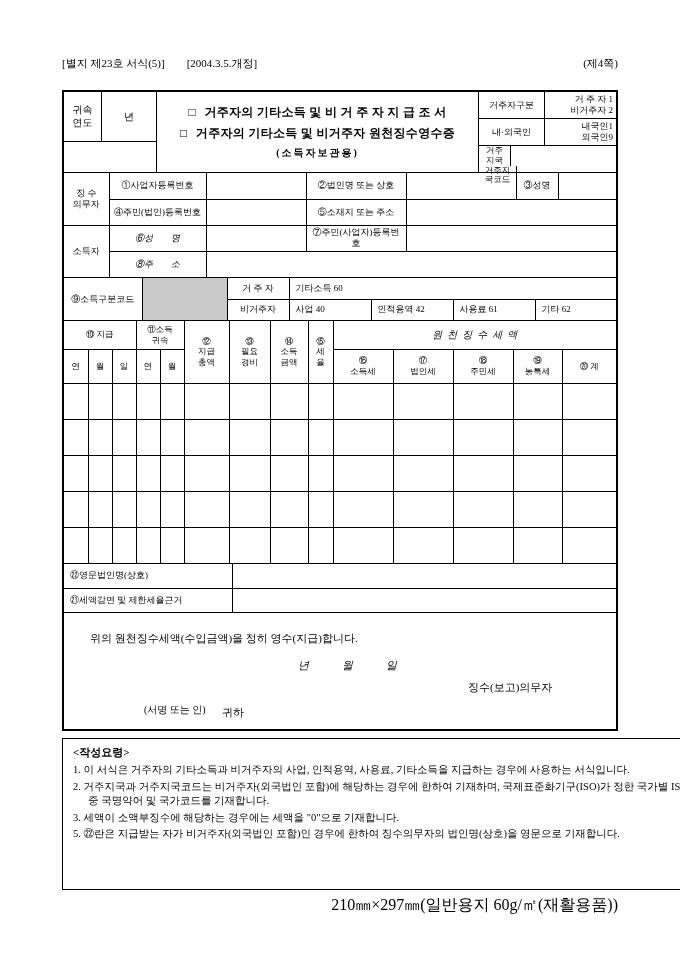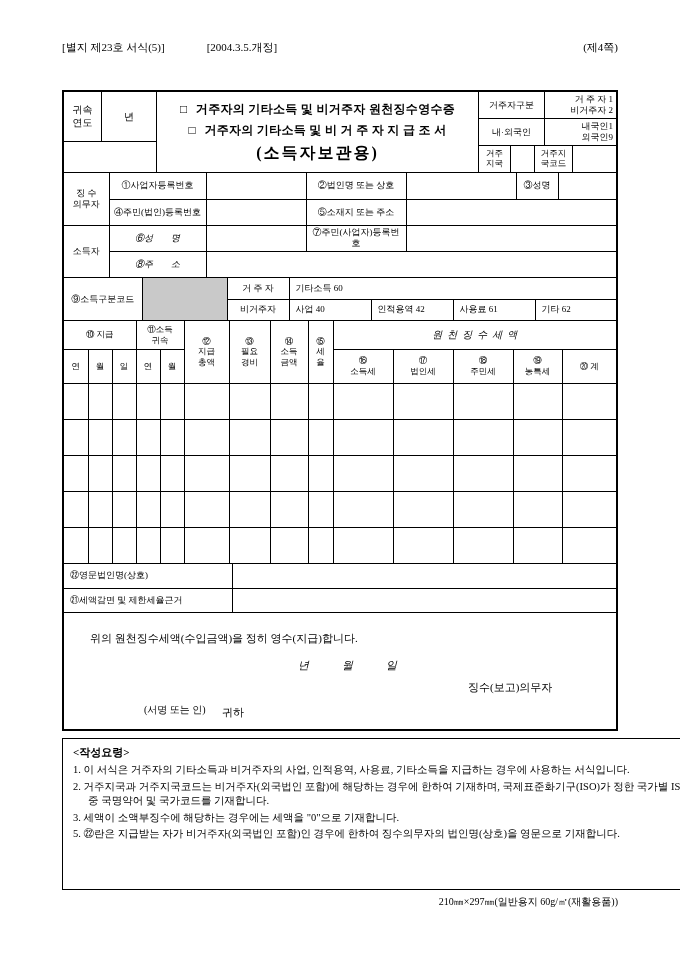--- a/index.html
+++ b/index.html
@@ -3,43 +3,43 @@
 <meta charset="utf-8">
 <style>
   * { margin:0; padding:0; box-sizing:border-box; }
   html,body { background:#ffffff; }
   body { font-family:"Liberation Serif","DejaVu Serif",serif; color:#000; }
   .page { position:relative; width:680px; height:962px; background:#fff; overflow:hidden; }
 
   .pre { white-space:pre-line; }
   .prewrap { white-space:pre;font-style:italic; }
 
-  .topbar { position:absolute; left:62px; top:40px; width:556px; display:flex; font-size:11px;gap:20px; }
+  .topbar { position:absolute; left:62px; top:56px; width:556px; display:flex; font-size:11px; }
   .topbar .rev { margin-left:22px; }
   .topbar .pageno { margin-left:auto; }
 
   .form-box { position:absolute; left:62px; top:90px; width:556px; height:641px;
               border:2px solid #000; display:flex; flex-direction:column; background:#fff; }
   .hr { height:0; border-top:1px solid #000; }
 
   
   .fhead { height:80px; display:flex; }
   .fh-left { width:93px; border-right:1px solid #000; display:flex; flex-direction:column; }
   .fh-year { height:50px; border-bottom:1px solid #000; display:flex; }
   .fh-yl { width:38px; border-right:1px solid #000; font-size:10px; line-height:1.25;
            display:flex; align-items:center; justify-content:center; text-align:center; }
   .fh-yu { flex:1; display:flex; align-items:center; justify-content:center; font-size:10px; }
   .fh-left-rest { flex:1; }
   .fh-title { flex:1; display:flex; flex-direction:column; align-items:center; justify-content:center; gap:4px; }
   .tl { font-size:12px; font-weight:bold; letter-spacing:.3px; white-space:nowrap; }
   .tl .cb { margin-right:5px; font-weight:normal; }
-  .subtl { font-size:16px; font-weight:bold; letter-spacing:2px; }
+  .subtl { font-size:10px; font-weight:bold; letter-spacing:2px; }
   .fh-right { width:138px; border-left:1px solid #000; display:flex; flex-direction:column; font-size:9px; }
   .fh-row { flex:1; display:flex; border-bottom:1px solid #000; min-height:0; }
-  .fh-row.last { border-bottom:none; }
+  .fh-row.last { border-bottom:none;flex-direction:column; }
   .fh-lab { width:66px; border-right:1px solid #000; display:flex; align-items:center; justify-content:center; }
   .fh-val { flex:1; display:flex; align-items:center; justify-content:flex-end;
             padding-right:3px; text-align:right; line-height:1.25; }
   .fh-c1,.fh-c3 { border-right:1px solid #000; display:flex; align-items:center; justify-content:center;
                   text-align:center; font-size:8.5px; line-height:1.15; }
   .fh-c1 { width:32px; }
   .fh-c2 { width:24px; border-right:1px solid #000; }
   .fh-c3 { width:38px; }
   .fh-c4 { flex:1; }
 
@@ -69,21 +69,21 @@
   .s-agent { position:absolute; left:404px; top:67px; }
   .s-sign  { position:absolute; left:80px;  top:90px; font-size:10px; }
   .s-dear  { position:absolute; left:158px; top:92px; }
 
   
   .inst { position:absolute; left:62px; top:738px; width:664px; height:152px;
           border:1px solid #000; padding:6px 10px 4px 10px; background:#fff; }
   .inst-title { font-size:11px; font-weight:bold; margin-bottom:3px; }
   .inst-item { font-size:10.5px; line-height:1.32; padding-left:15px; text-indent:-15px; margin-top:3px; }
 
-  .paper-note { position:absolute; right:62px; top:895px; font-size:10px; }
+  .paper-note { position:absolute; right:62px; top:895px; font-size:16px; }
 </style>
 </head>
 <body>
 
 <div class="page">
 
   <div class="topbar">
     <span>[별지 제23호 서식(5)]</span>
     <span class="rev">[2004.3.5.개정]</span>
     <span class="pageno">(제4쪽)</span>
@@ -98,25 +98,25 @@
 연도</div>
           <div class="fh-yu">
             <span>년</span>
           </div>
         </div>
         <div class="fh-left-rest"></div>
       </div>
       <div class="fh-title">
         <div class="tl">
           <span class="cb">□</span>
-          <span>거주자의 기타소득 및 비거주자 원천징수영수증</span>
+          <span>거주자의 기타소득 및 비 거 주 자 지 급 조 서</span>
         </div>
         <div class="tl">
           <span class="cb">□</span>
-          <span>거주자의 기타소득 및 비 거 주 자 지 급 조 서</span>
+          <span>거주자의 기타소득 및 비거주자 원천징수영수증</span>
         </div>
         <div class="subtl">(소득자보관용)</div>
       </div>
       <div class="fh-right">
         <div class="fh-row">
           <div class="fh-lab">거주자구분</div>
           <div class="fh-val pre">거 주 자 1
 비거주자 2</div>
         </div>
         <div class="fh-row">

